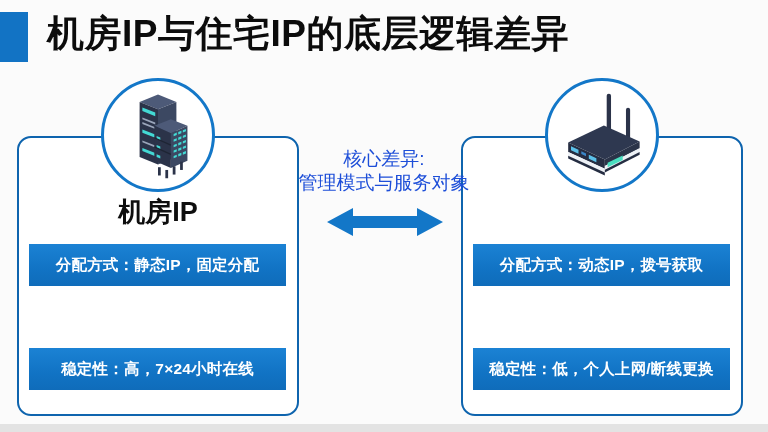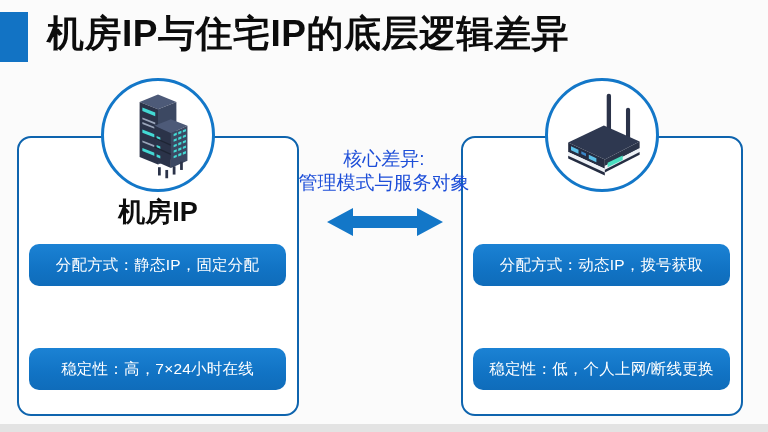--- a/index.html
+++ b/index.html
@@ -65,25 +65,25 @@
     font-size: 27px;
     font-weight: bold;
     color: #0e0e0e;
     white-space: nowrap;
   }
   .pill {
     position: absolute;
     left: 10px;
     width: 257px;
     height: 42px;
-    border-radius: 10px;
+    border-radius: 0;
     background: linear-gradient(180deg, #1b82d4 0%, #1173c4 60%, #0f6cba 100%);
     color: #ffffff;
     font-size: 15.5px;
-    font-weight: normal;
+    font-weight: bold;
     display: flex;
     align-items: center;
     justify-content: center;
     white-space: nowrap;
     letter-spacing: 0.2px;
   }
   .pill.row0 { top: 106px; }
   .pill.row1 { top: 158px; }
   .pill.row2 { top: 210px; }
   .center-label {

